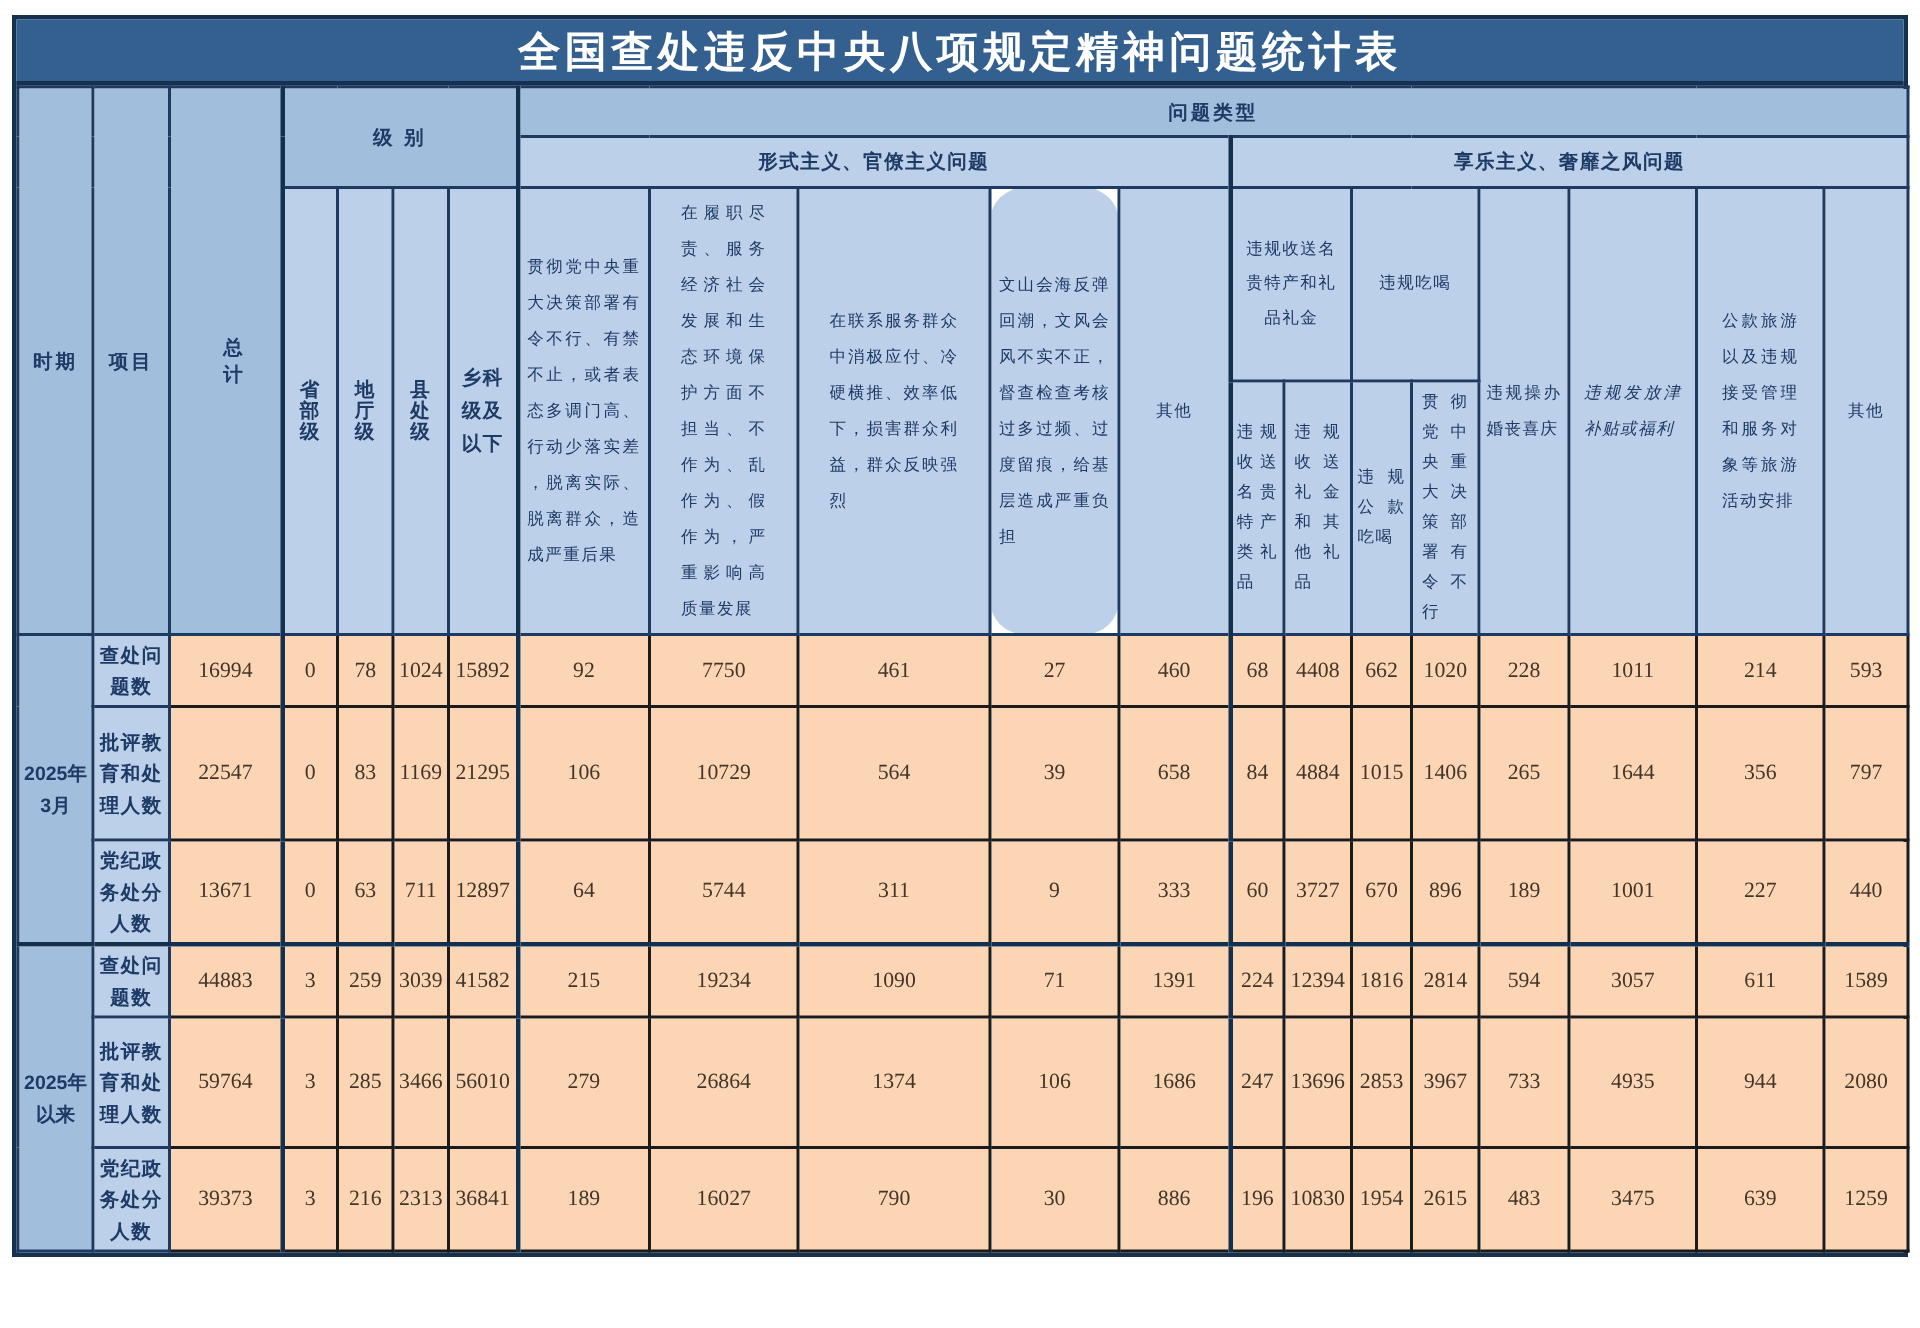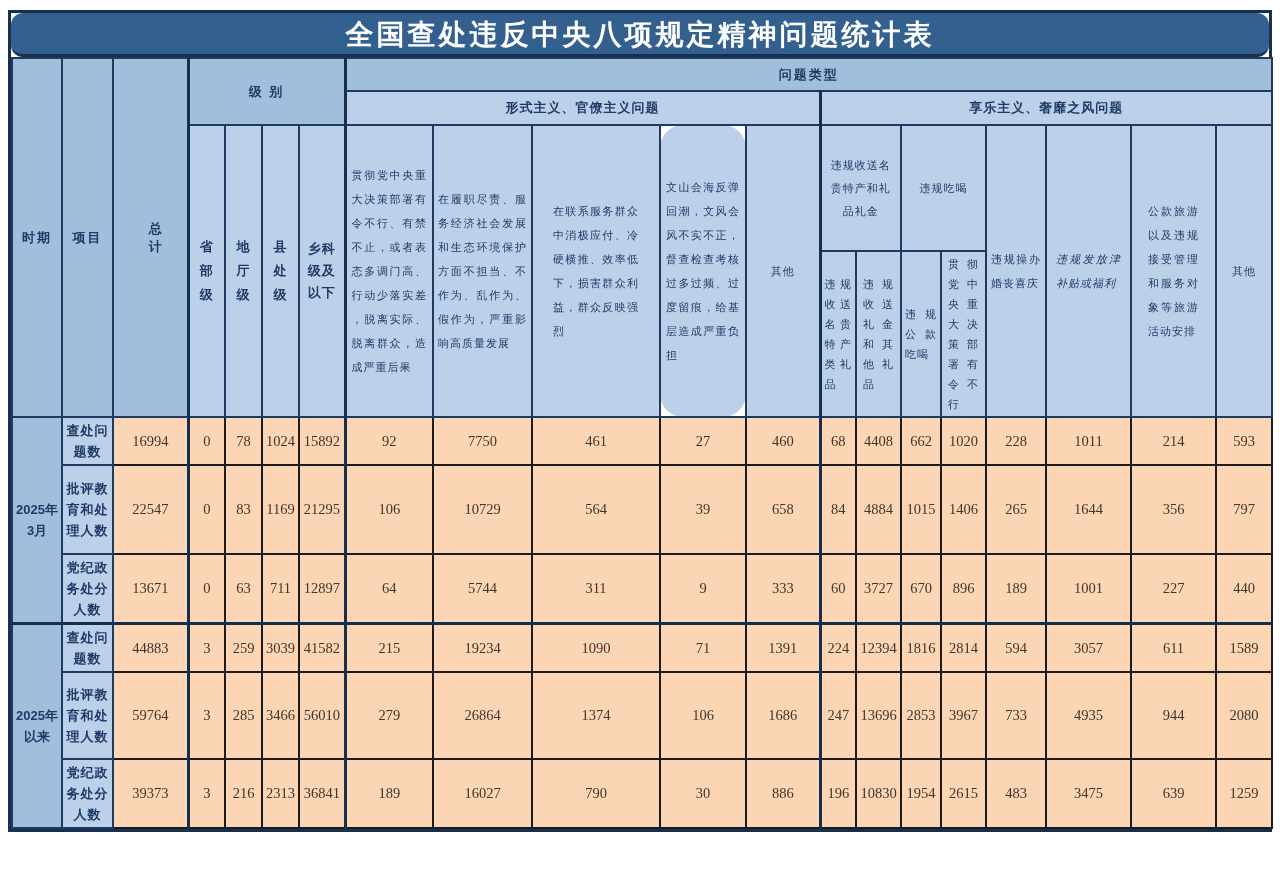--- a/index.html
+++ b/index.html
@@ -5,44 +5,43 @@
   * { box-sizing: border-box; margin: 0; padding: 0; }
   html,body { width:1280px; height:885px; background:#ffffff; overflow:hidden; }
   .page { padding: 10px 8px 0 8px; }
   .frame { width:1264px; border:3px solid #16304F; }
   .title-bar {
     height: 44px; line-height: 44px; text-align:center;
     background:#33608F; color:#FFFFFF;
     font-family:"Liberation Sans", sans-serif; font-weight:700;
     font-size:28px; letter-spacing:3px;
     border-bottom:3px solid #16304F;
-    border-radius:12px;
   }
   table { border-collapse:collapse; table-layout:fixed; width:1258px; }
   td { vertical-align:middle; text-align:center; overflow:hidden; }
   
   .hd { background:#A2BEDD; border:2px solid #1E3A60; color:#1E3A66;
         font-family:"Liberation Sans", sans-serif; font-weight:700; font-size:13px; letter-spacing:2px; }
   
   .hl { background:#BCD1E9; border:2px solid #1E3A60; color:#1E3A66;
         font-family:"Liberation Sans", sans-serif; font-weight:700; font-size:13px; letter-spacing:1px; }
   
   .desc { font-family:"Liberation Serif","DejaVu Serif", serif; font-weight:400;
           font-size:11px; line-height:24px; letter-spacing:1px;
           text-align:justify; text-justify:inter-character; line-break:anywhere; }
   .ctr { text-align:center; }
   
   .num { background:#FBD5B4; border:2px solid #1B1B1B; color:#43352A;
          font-family:"Liberation Serif","DejaVu Serif", serif; font-size:14.5px; }
   .item { line-height:21px; padding:2px 2px; letter-spacing:1px; }
   .period { font-size:13px; letter-spacing:0; line-height:21px; padding:1px; }
   
-  .lvl  { padding:4px 5px; line-height:24px;margin-left:20px; }
+  .lvl  { padding:4px 5px; line-height:14px;margin-left:20px; }
   .lvl7 { padding:2px 7px; line-height:22px; }
-  .f1 { padding:4px 5px; }  .f2 { padding:4px 4px; }
+  .f1 { padding:4px 5px; }  .f2 { padding:4px 20px; }
   .f3 { padding:4px 20px; } .f4 { padding:4px 5px;border-radius:23px; }
   .g1 { padding:4px 8px; line-height:23px; }
   .h1 { padding:2px 3px; line-height:20px;margin-left:28px; }
   .h2 { padding:2px 6px; line-height:20px; }
   .h5 { padding:2px 4px; }  .h6 { padding:2px 9px;font-style:italic; }
   .h7 { padding:2px 16px; }
   .w1 { display:inline-block; width:1.4em;margin-left:12px; }
   .bl3 { border-left:3px solid #14304F !important; }
   .bt3 { border-top:3px solid #14304F !important; }
 </style>

